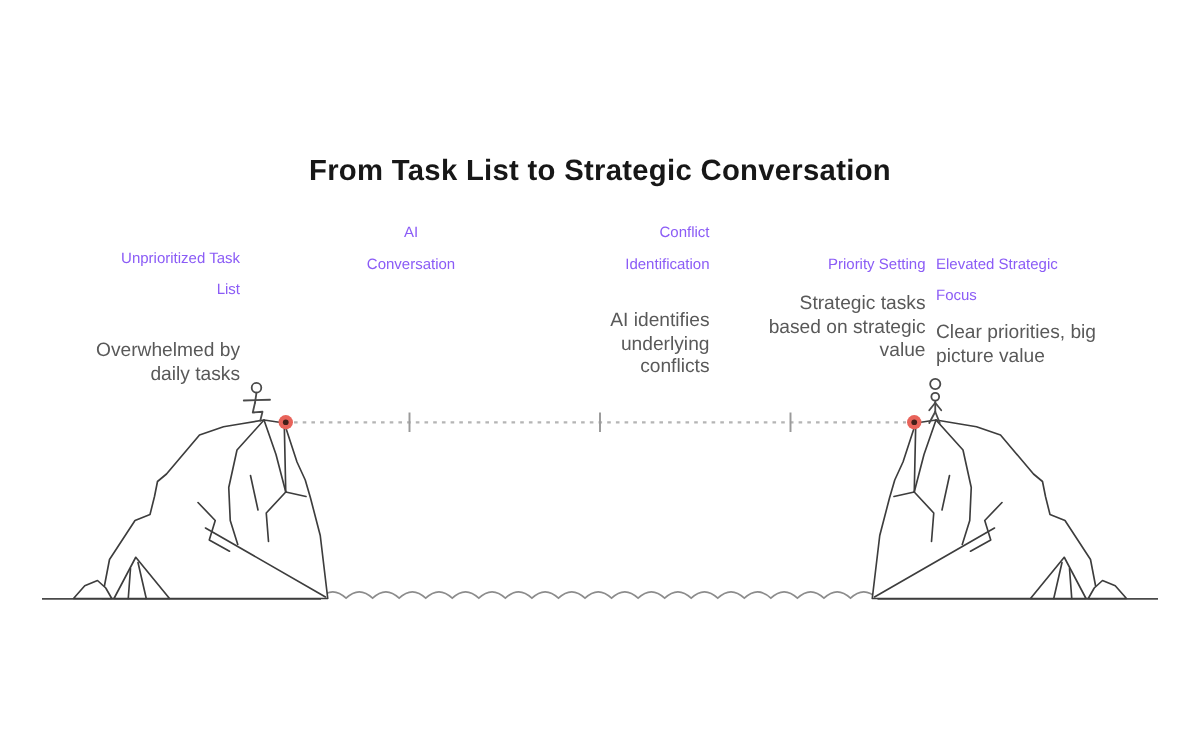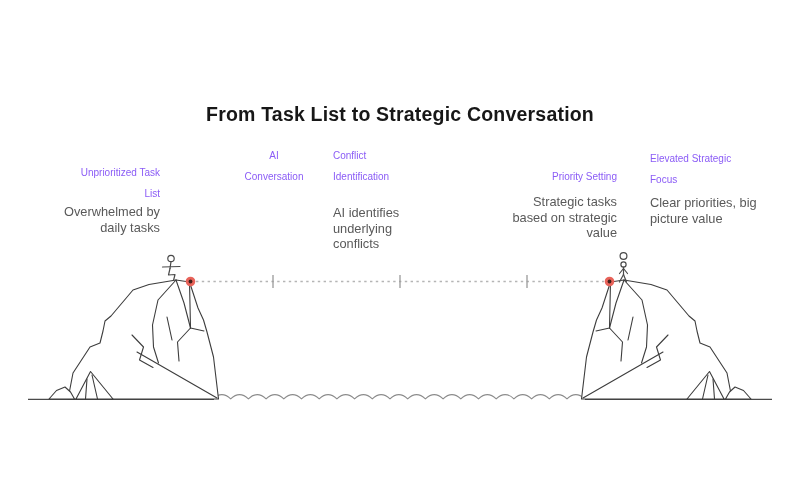--- a/index.html
+++ b/index.html
@@ -30,28 +30,28 @@
   }
   .stage .desc{
     margin:0;
     font-size:12.8px;
     font-weight:400;
     line-height:15.5px;
     color:#595959;
     white-space:pre-line;
   }
   .stage-1{right:640px;top:162px;width:150px;text-align:right;}
-  .stage-1 .desc{margin-top:0;}
+  .stage-1 .desc{margin-top:21px;}
   .stage-2{left:204px;top:145px;width:140px;text-align:center;}
   .stage-2 .desc{margin-top:7px;}
-  .stage-3{left:333px;top:145px;width:140px;text-align:left;}
+  .stage-3{left:333px;top:145px;width:140px;text-align:right;}
   .stage-3 .desc{margin-top:18px;}
   .stage-4{left:457px;top:166px;width:160px;text-align:right;}
   .stage-4 .desc{margin-top:7px;}
-  .stage-5{left:624px;top:148px;width:145px;text-align:left;margin-left:26px;}
+  .stage-5{left:624px;top:166px;width:145px;text-align:left;}
   .stage-5 .desc{margin-top:5px;}
   .scene{position:absolute;left:0;top:0;}
 </style>
 </head>
 <body>
 
 <div class="canvas">
 
   <div class="title">From Task List to Strategic Conversation</div>
 

